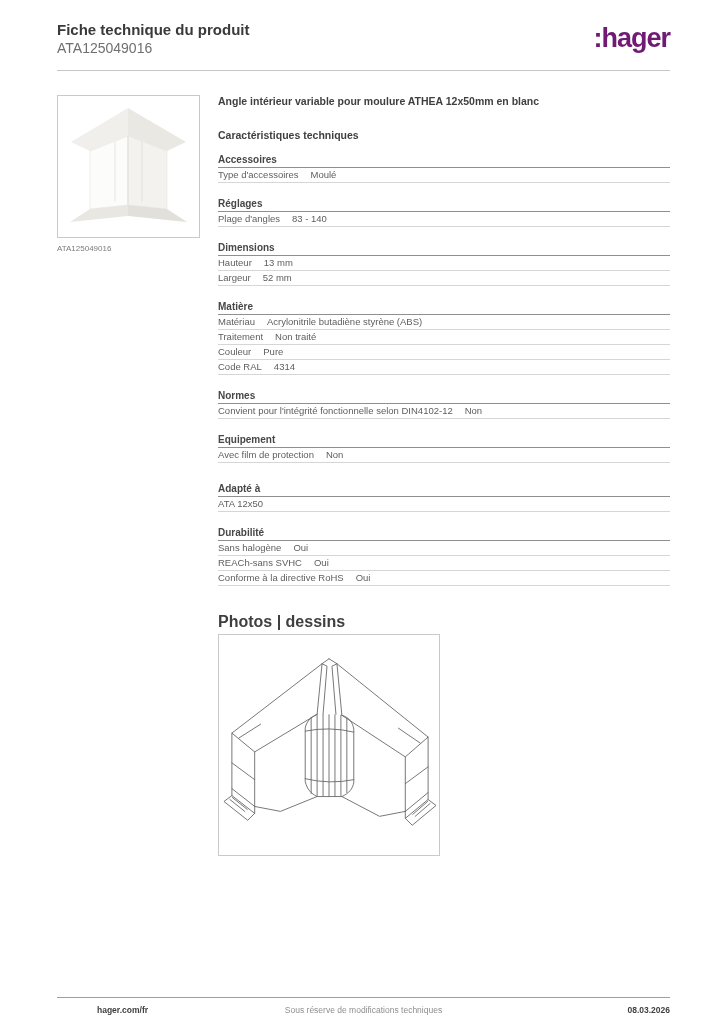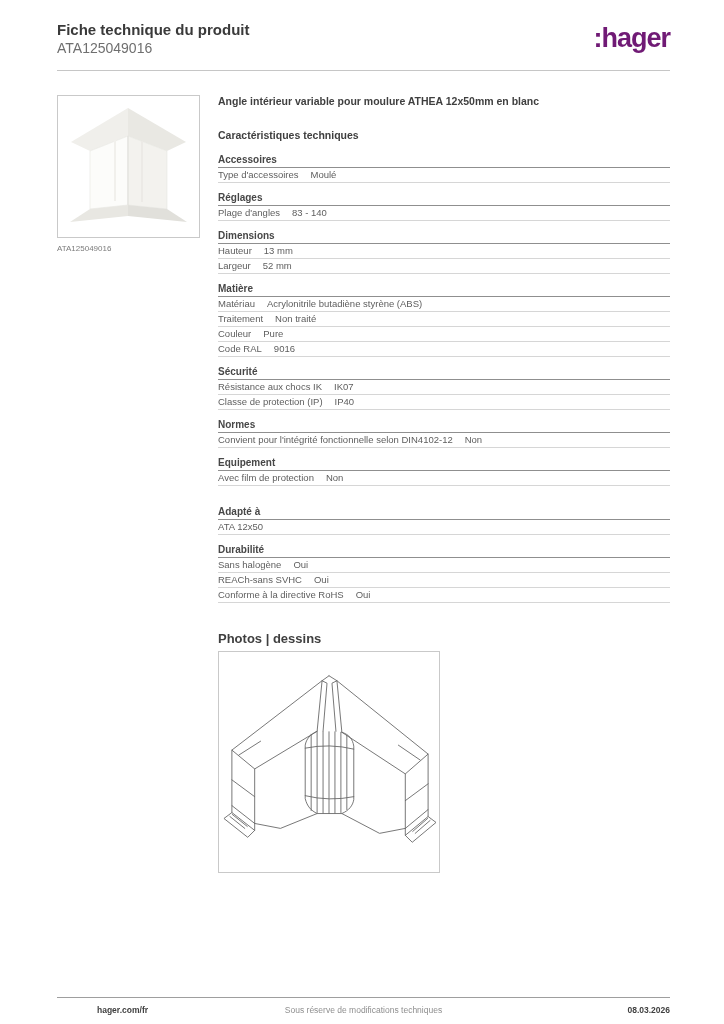--- a/index.html
+++ b/index.html
@@ -36,38 +36,38 @@
     background: #ffffff;
     display: flex; align-items: center; justify-content: center;
   }
   .photo-caption { margin-top: 6px; font-size: 8px; color: #7c7c7c; }
 
   
   .main { position: absolute; left: 218px; top: 95px; width: 452px; }
   .description { font-size: 10.5px; font-weight: bold; color: #3f3f3f; line-height: 13px; }
   .char-heading { font-size: 10.5px; font-weight: bold; color: #3f3f3f; line-height: 13px; margin: 21px 0 12px; }
 
-  .section { margin-bottom: 9px; }
+  .section { margin-bottom: 15px; }
   .section.spaced { margin-top: 20px; }
   .section-title {
     font-size: 10px; font-weight: bold; color: #474747;
     line-height: 11px; padding-bottom: 2px;
     border-bottom: 1px solid #8f8f8f;
   }
   .spec-row {
     display: flex; 
     font-size: 9.5px; color: #5e5e5e;
     line-height: 11px; padding: 1px 0 2px;
     border-bottom: 1px solid #d6d6d6;
   }
   .spec-label { text-align: left; }
   .spec-value { text-align: right; white-space: nowrap; padding-left: 12px; }
 
   .photos-heading {
-    font-size: 13px; font-weight: bold; color: #3f3f3f;
+    font-size: 16px; font-weight: bold; color: #3f3f3f;
     line-height: 13px; margin: 29px 0 6px;
   }
   .drawing-box {
     width: 222px; height: 222px;
     border: 1px solid #c9c9c9;
     background: #ffffff;
   }
 
   
   .footer {
@@ -149,32 +149,21 @@
         <div class="spec-row">
           <span class="spec-label">Traitement</span>
           <span class="spec-value">Non traité</span>
         </div>
         <div class="spec-row">
           <span class="spec-label">Couleur</span>
           <span class="spec-value">Pure</span>
         </div>
         <div class="spec-row">
           <span class="spec-label">Code RAL</span>
-          <span class="spec-value">9016</span>
-        </div>
-      </div>
-      <div class="section">
-        <div class="section-title">Sécurité</div>
-        <div class="spec-row">
-          <span class="spec-label">Résistance aux chocs IK</span>
-          <span class="spec-value">IK07</span>
-        </div>
-        <div class="spec-row">
-          <span class="spec-label">Classe de protection (IP)</span>
-          <span class="spec-value">IP40</span>
+          <span class="spec-value">4314</span>
         </div>
       </div>
       <div class="section">
         <div class="section-title">Normes</div>
         <div class="spec-row">
           <span class="spec-label">Convient pour l'intégrité fonctionnelle selon DIN4102-12</span>
           <span class="spec-value">Non</span>
         </div>
       </div>
       <div class="section">

